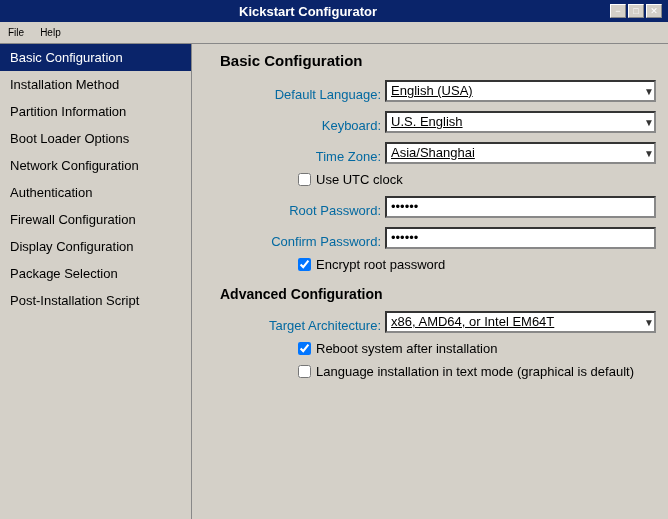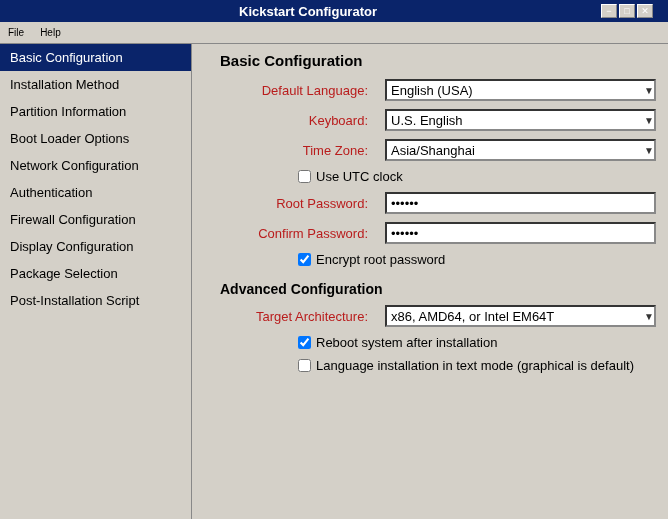--- a/index.html
+++ b/index.html
@@ -8,21 +8,21 @@
       font-size: 13px;
       background: #d4d0c8;
       width: 668px;
       height: 519px;
       overflow: hidden;
     }
     .title-bar {
       background: #0a246a;
       color: white;
       text-align: center;
-      padding: 3px 15px;
+      padding: 3px 6px;
       display: flex;
       align-items: center;
       justify-content: space-between;
       height: 22px;
     }
     .title-bar-text {
       flex: 1;
       text-align: center;
       font-size: 13px;
       font-weight: bold;
@@ -93,29 +93,31 @@
       color: #000;
     }
     .form-group {
       display: flex;
       align-items: center;
       margin-bottom: 8px;
     }
     .form-label {
       width: 165px;
       text-align: right;
-      padding-right: 17px;
-      font-size: 13px;
-      color: #b91c1c;
+      padding-right: 4px;
+      font-size: 13px;
+      color: #0369a1;
       flex-shrink: 0;
+      margin-top: 8px;
     }
     .dropdown-wrapper {
       flex: 1;
       position: relative;
       display: flex;
+      text-decoration: underline;
     }
     .dropdown-wrapper select {
       width: 100%;
       height: 22px;
       background: white;
       border: 2px inset #888;
       padding: 0 4px;
       font-size: 13px;
       appearance: none;
       cursor: pointer;

